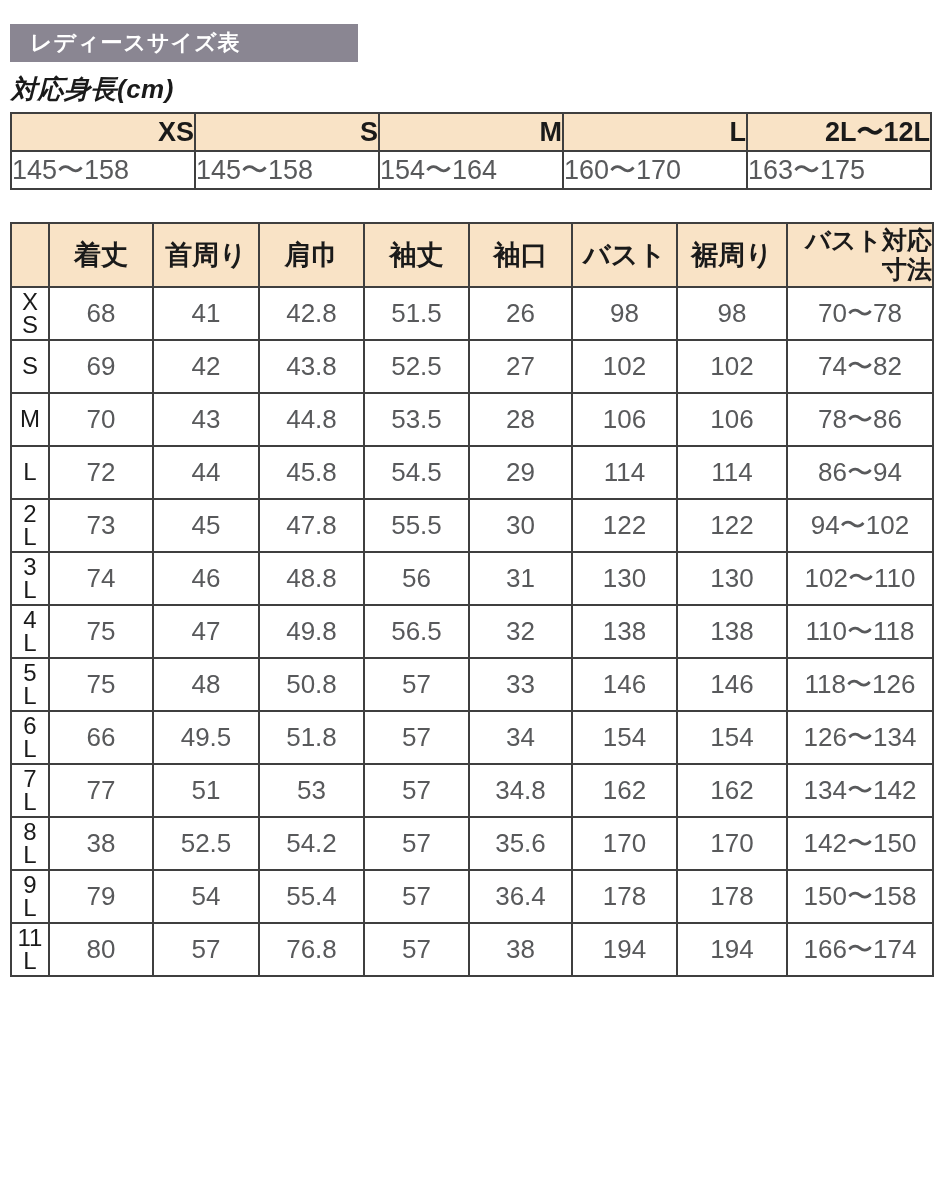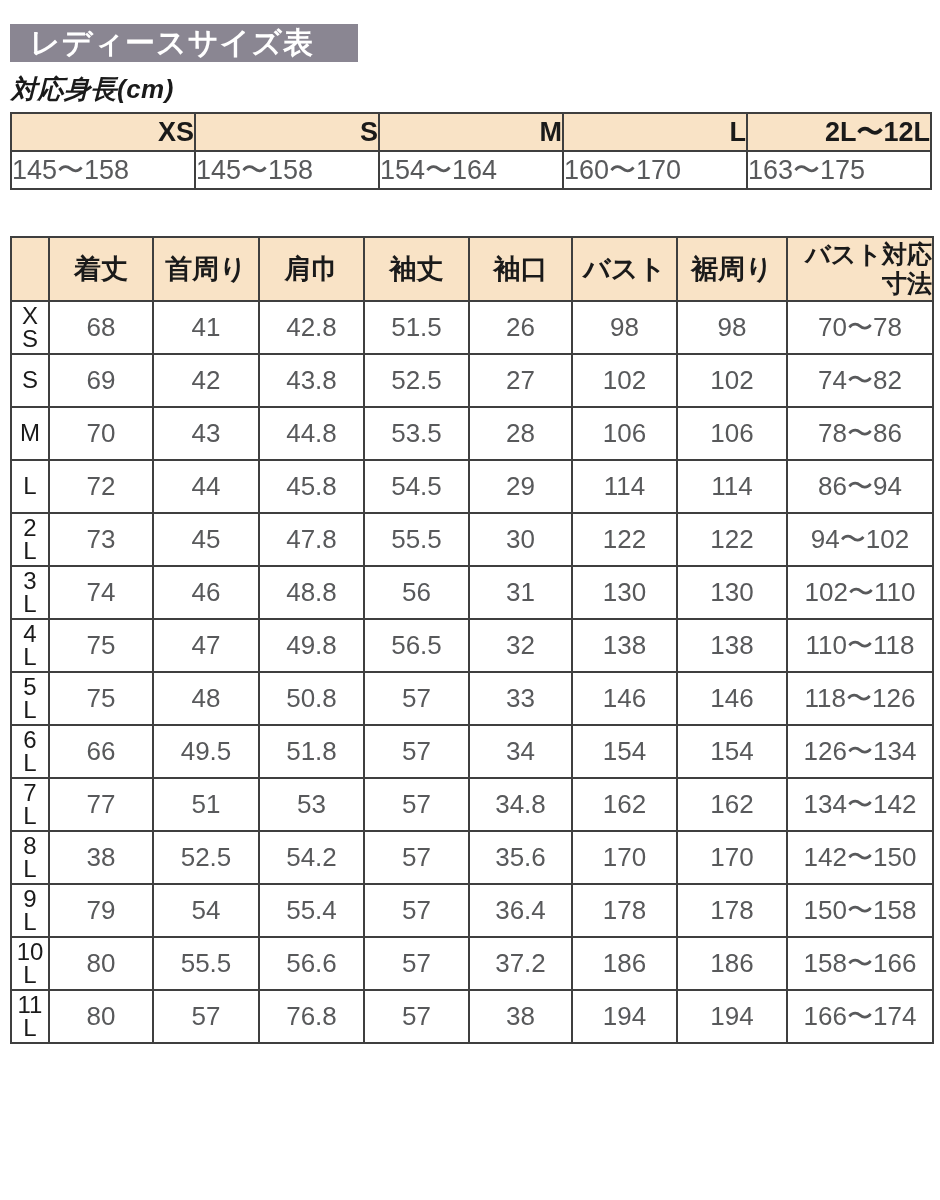--- a/index.html
+++ b/index.html
@@ -8,21 +8,21 @@
     width:940px; height:1200px;
     background:#ffffff;
     font-family:"Liberation Sans", sans-serif;
     overflow:hidden;
   }
   .title-bar {
     position:absolute; left:10px; top:24px;
     width:328px; height:38px;
     background:#8a8692;
     color:#ffffff;
-    font-size:30px; font-weight:bold;
+    font-size:22px; font-weight:bold;
     line-height:38px;
     padding-left:20px;
     letter-spacing:1px;
   }
   .subtitle {
     position:absolute; left:11px; top:72px;
     font-size:26px; font-weight:bold; color:#1a1a1a;
     letter-spacing:0.5px;
     font-style:italic;
   }
@@ -38,21 +38,21 @@
     font-size:27px; font-weight:bold; color:#1a1a1a;
     height:34px; text-align:right;
   }
   .height-table td {
     font-size:27px; font-weight:normal; color:#58595b;
     height:38px; text-align:left; background:#ffffff;
   }
 
   
   .size-table {
-    position:absolute; left:10px; top:222px; width:922px;margin-top:14px;
+    position:absolute; left:10px; top:222px; width:922px;
   }
   .size-table th {
     background:#f9e3c6;
     font-size:27px; font-weight:bold; color:#1a1a1a;
     height:64px; text-align:center; vertical-align:middle;
   }
   .size-table th.bust-range-header {
     text-align:right; padding-left:8px;
     font-size:25px; line-height:1.18;
   }
@@ -285,34 +285,20 @@
           <td class="val">54</td>
           <td class="val">55.4</td>
           <td class="val">57</td>
           <td class="val">36.4</td>
           <td class="val">178</td>
           <td class="val">178</td>
           <td class="val">150〜158</td>
         </tr>
         <tr>
           <td class="size-label">
-            <span class="sz-line">10</span>
-            <span class="sz-line">L</span>
-          </td>
-          <td class="val">80</td>
-          <td class="val">55.5</td>
-          <td class="val">56.6</td>
-          <td class="val">57</td>
-          <td class="val">37.2</td>
-          <td class="val">186</td>
-          <td class="val">186</td>
-          <td class="val">158〜166</td>
-        </tr>
-        <tr>
-          <td class="size-label">
             <span class="sz-line">11</span>
             <span class="sz-line">L</span>
           </td>
           <td class="val">80</td>
           <td class="val">57</td>
           <td class="val">76.8</td>
           <td class="val">57</td>
           <td class="val">38</td>
           <td class="val">194</td>
           <td class="val">194</td>

